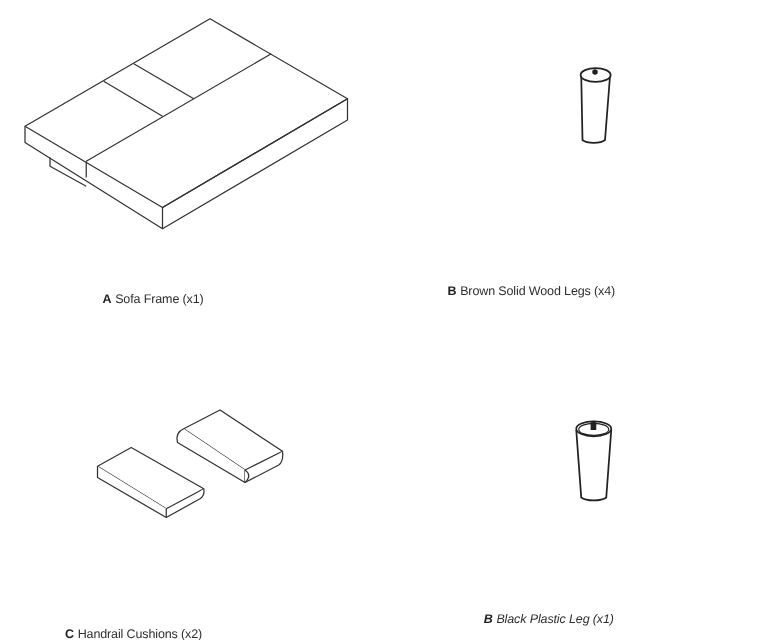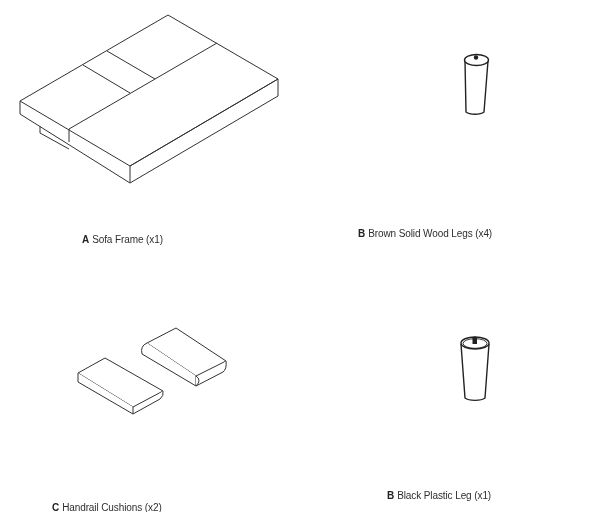--- a/index.html
+++ b/index.html
@@ -101,15 +101,15 @@
   <svg width="120" height="100" viewBox="0 0 120 100" style="left:0;top:0;">
     <g fill="#fff" stroke="#222" stroke-width="1.4">
       <path d="M41,24 L45,78 A11,4 0 0 0 65,78 L69,24"></path>
       <ellipse cx="55" cy="23" rx="14" ry="6"></ellipse>
       <ellipse cx="55" cy="23.5" rx="12" ry="4.8" fill="none" stroke-width="0.9"></ellipse>
       <rect x="52.5" y="18" width="4.5" height="6" fill="#222" stroke="none"></rect>
       <circle cx="54.7" cy="18.5" r="2" fill="#222" stroke="none"></circle>
     </g>
   </svg>
 </div>
-<div class="caption" style="left:387px;top:486px;">
+<div class="caption" style="left:387px;top:486px;font-style:italic;">
   <span class="letter">B</span><span>Black Plastic Leg (x1)</span>
 </div>
 
 </body></html>

